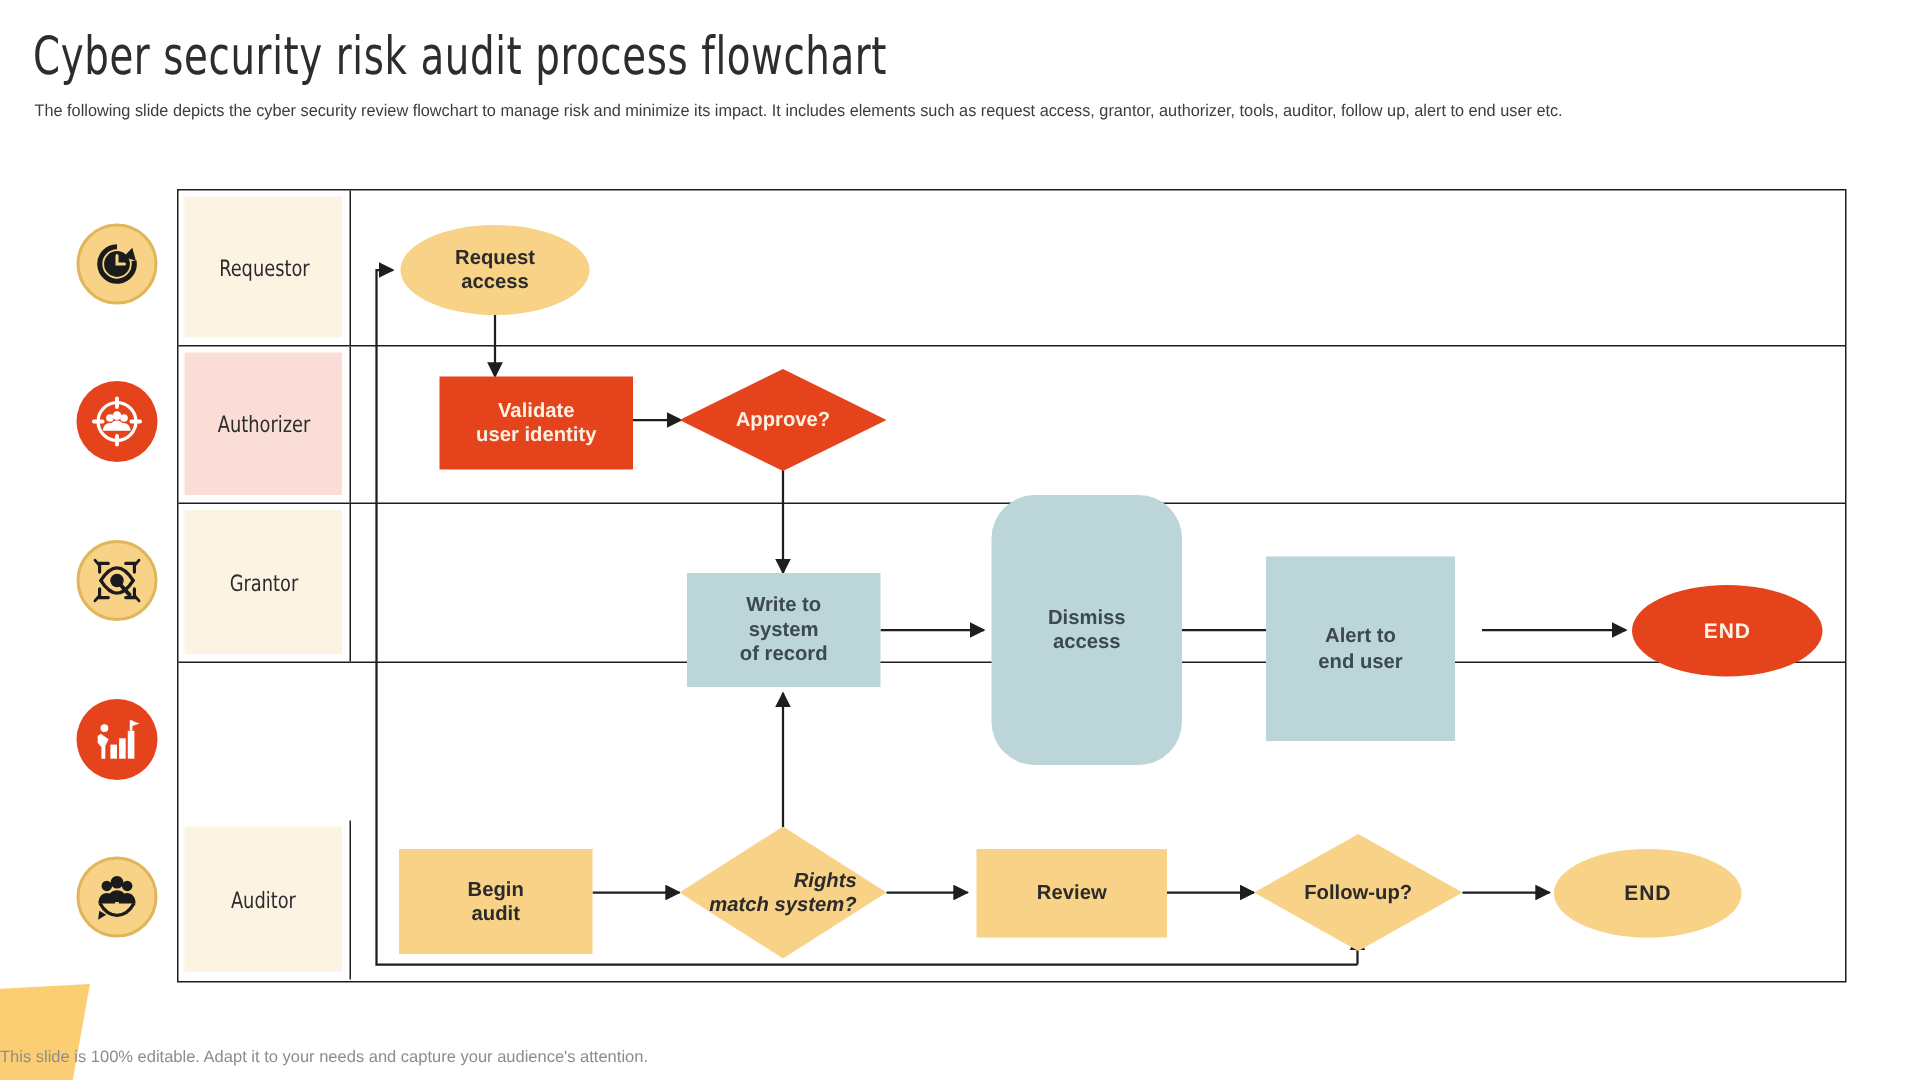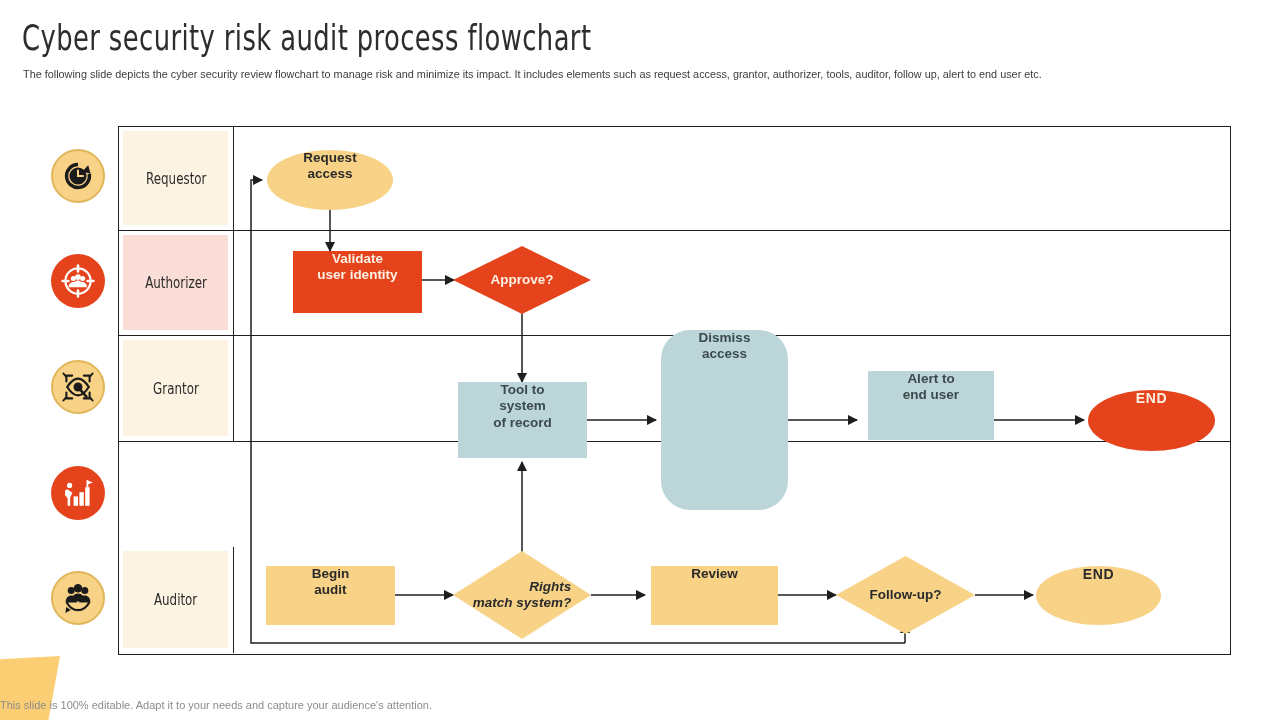--- a/index.html
+++ b/index.html
@@ -58,21 +58,21 @@
   
   .lane-icon{
     position:absolute;left:51px;width:54px;height:54px;border-radius:50%;
     display:flex;align-items:center;justify-content:center;
     box-sizing:border-box;
   }
   .lane-icon svg{display:block;}
   
   .node{
     position:absolute;box-sizing:border-box;
-    display:flex;justify-content:center;
+    display:flex;align-items:center;justify-content:center;
     text-align:center;font-weight:bold;line-height:1.22;
     z-index:6;
   }
   .node .lbl{position:relative;z-index:3;white-space:pre-line;}
   .rect{border-radius:0;}
   .ellipse{border-radius:50%;}
   .diamond-wrap{position:absolute;z-index:6;}
   .diamond-shape{
     position:absolute;left:0;top:0;width:100%;height:100%;
     clip-path:polygon(50% 0%,100% 50%,50% 100%,0% 50%);
@@ -229,40 +229,40 @@
   <span class="lbl">Validate
 user identity</span>
 </div>
 
 <div class="diamond-wrap" style="left:453px;top:246px;width:138px;height:68px;">
   <div class="diamond-shape" style="background:#E5431C;"></div>
   <span class="lbl" style="color:#FDF1E3;font-size:13.5px;">Approve?</span>
 </div>
 
 <div class="node rect" style="left:458px;top:382px;width:129px;height:76px;background:#BBD5D8;color:#3c4a4d;font-size:13.5px;">
-  <span class="lbl">Tool to
+  <span class="lbl">Write to
 system
 of record</span>
 </div>
 
 <div class="node rect" style="left:661px;top:330px;width:127px;height:180px;background:#BBD5D8;color:#3c4a4d;font-size:13.5px;border-radius:29px;">
   <span class="lbl">Dismiss
 access</span>
 </div>
 
-<div class="node rect" style="left:868px;top:371px;width:126px;height:69px;background:#BBD5D8;color:#3c4a4d;font-size:13.5px;">
+<div class="node rect" style="left:844px;top:371px;width:126px;height:123px;background:#BBD5D8;color:#3c4a4d;font-size:13.5px;">
   <span class="lbl">Alert to
 end user</span>
 </div>
 
 <div class="node ellipse" style="left:1088px;top:390px;width:127px;height:61px;background:#E5431C;color:#FDF1E3;font-size:14px;letter-spacing:.6px;">
   <span class="lbl">END</span>
 </div>
 
-<div class="node rect" style="left:266px;top:566px;width:129px;height:59px;background:#F7D287;color:#2b2b2b;font-size:13.5px;">
+<div class="node rect" style="left:266px;top:566px;width:129px;height:70px;background:#F7D287;color:#2b2b2b;font-size:13.5px;">
   <span class="lbl">Begin
 audit</span>
 </div>
 
 <div class="diamond-wrap" style="left:453px;top:551px;width:138px;height:88px;font-style:italic;">
   <div class="diamond-shape" style="background:#F7D287;"></div>
   <span class="lbl" style="color:#2b2b2b;font-size:13.5px;">Rights
 match system?</span>
 </div>
 

